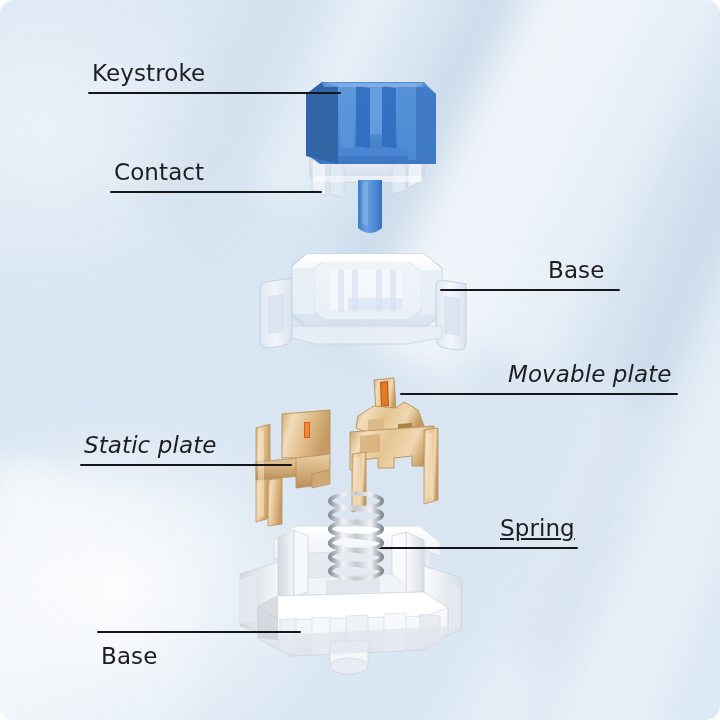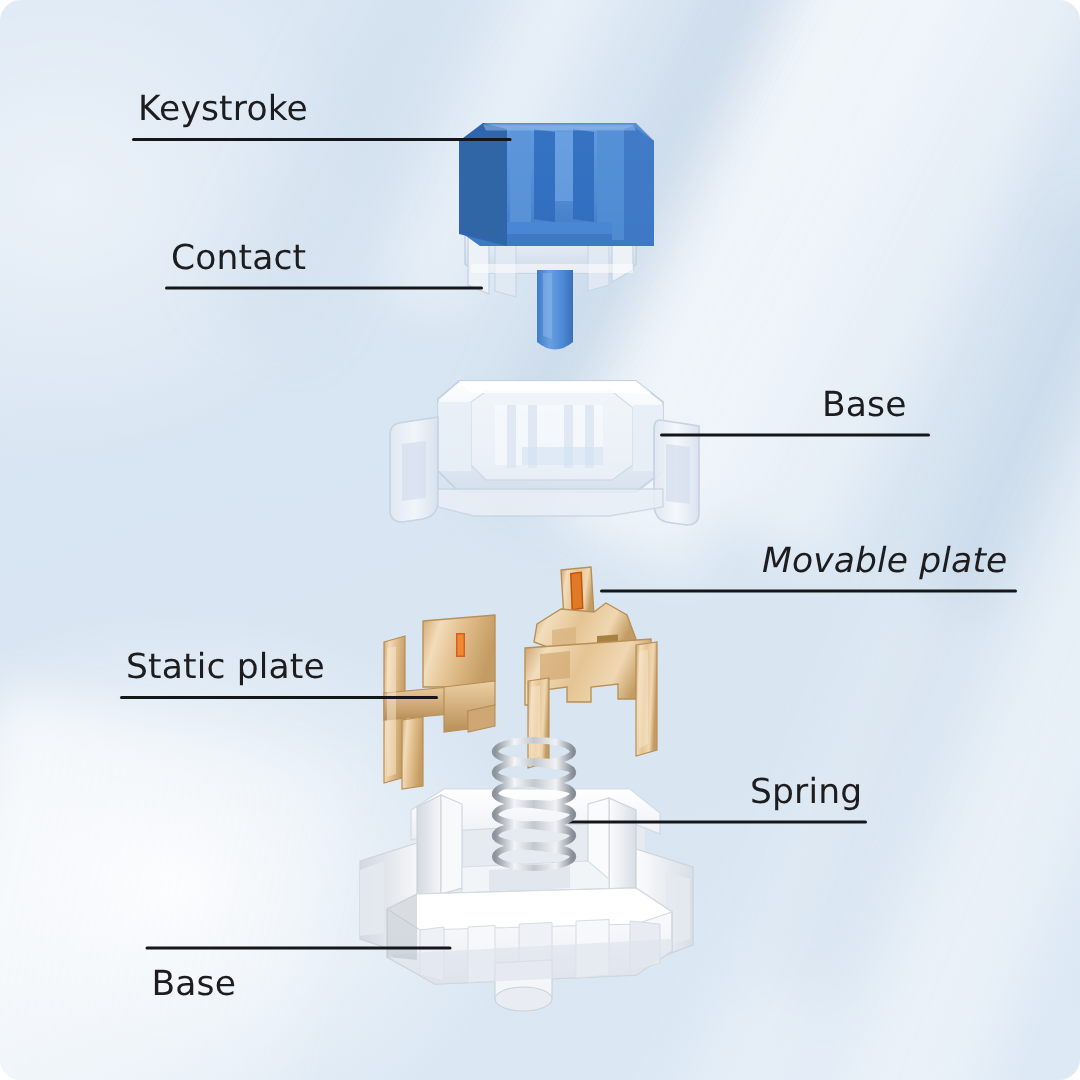--- a/index.html
+++ b/index.html
@@ -80,25 +80,25 @@
 
   #co-cover         { left: 440px; top: 259px; }
   #co-cover .lbl    { left: 108px; top: 0px;   }
   #co-cover .line   { left: 0px;   top: 30px;  width: 180px; }
 
   #co-movable       { left: 400px; top: 363px; }
   #co-movable .lbl  { left: 108px; top: 0px; font-style: italic;   }
   #co-movable .line { left: 0px;   top: 30px;  width: 278px; }
 
   #co-static        { left: 80px;  top: 434px; }
-  #co-static .lbl   { left: 4px;   top: 0px;   }
+  #co-static .lbl   { left: 4px;   top: 0px; font-style: italic;   }
   #co-static .line  { left: 0px;   top: 30px;  width: 212px; }
 
   #co-spring        { left: 378px; top: 517px; }
-  #co-spring .lbl   { left: 122px; top: 0px;   }
+  #co-spring .lbl   { left: 122px; top: 0px; text-decoration: underline;   }
   #co-spring .line  { left: 0px;   top: 30px;  width: 200px; }
 
   #co-base          { left: 97px;  top: 601px; }
   #co-base .lbl     { left: 4px;   top: 0px; margin-top: 44px;   }
   #co-base .line    { left: 0px;   top: 30px;  width: 204px; }
 
   .part { position: absolute; }
   svg { display: block; overflow: visible; }
 </style>
 </head>

